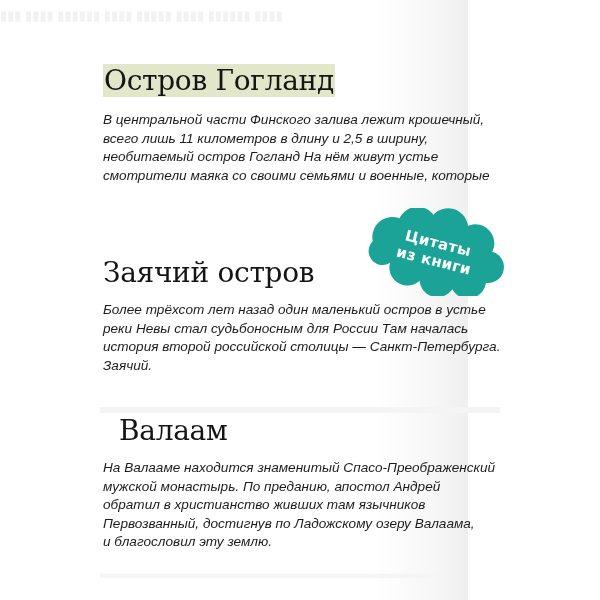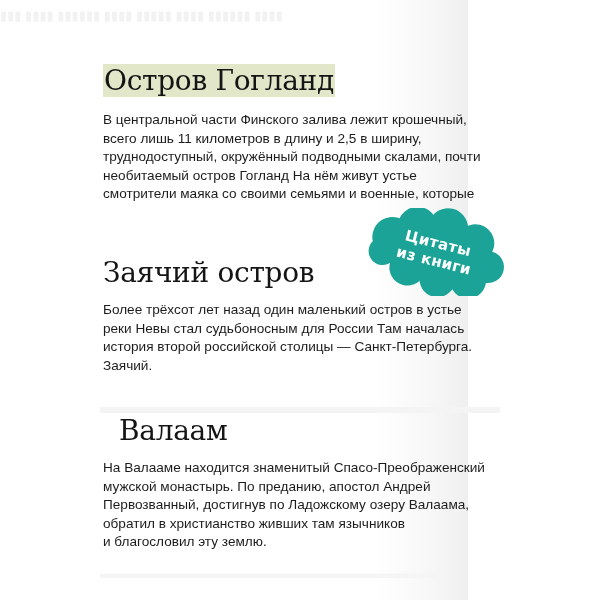--- a/index.html
+++ b/index.html
@@ -47,21 +47,21 @@
 
     .para {
       position: absolute;
       left: 103px;
       width: 400px;
       font-family: "Liberation Sans", sans-serif;
       font-size: 13.6px;
       line-height: 18.6px;
       color: #1c1c1c;
     }
-    .para .line { display: block; white-space: nowrap; }
+    .para .line { display: block; white-space: nowrap; font-style: italic; }
 
     .badge {
       position: absolute;
       left: 360px; top: 208px;
       width: 152px; height: 88px;
       cursor: pointer;
     }
     .badge svg { position: absolute; left: 0; top: 0; }
     .badge-text {
       position: absolute;
@@ -88,43 +88,42 @@
   <div class="bleed" style="top:8px;">▮▮▮ ▮▮▮▮ ▮▮▮▮▮▮ ▮▮▮▮ ▮▮▮▮▮ ▮▮▮▮ ▮▮▮▮▮▮ ▮▮▮▮</div>
   <div class="bleed" style="top:395px;color:#f4f4f4;font-size:20px;left:100px;">▬▬▬▬▬▬▬▬▬▬▬▬▬▬▬▬▬▬▬▬</div>
   <div class="bleed" style="top:565px;color:#f5f5f5;font-size:14px;left:100px;">▬▬▬▬▬▬▬▬▬▬▬▬▬▬▬▬▬▬▬▬▬▬▬▬</div>
 
   <h2 class="heading hl" style="top:64px;">
     <span>Остров Гогланд</span>
   </h2>
   <div class="para" style="top:111px;">
     <span class="line">В центральной части Финского залива лежит крошечный,</span>
     <span class="line">всего лишь 11 километров в длину и 2,5 в ширину,</span>
-    <span class="line">труднодоступный, окружённый подводными скалами, почти</span>
     <span class="line">необитаемый остров Гогланд На нём живут устье</span>
     <span class="line">смотрители маяка со своими семьями и военные, которые</span>
   </div>
 
   <h2 class="heading" style="top:256px;">
     <span>Заячий остров</span>
   </h2>
   <div class="para" style="top:301px;">
     <span class="line">Более трёхсот лет назад один маленький остров в устье</span>
     <span class="line">реки Невы стал судьбоносным для России Там началась</span>
     <span class="line">история второй российской столицы — Санкт-Петербурга.</span>
     <span class="line">Заячий.</span>
   </div>
 
   <h2 class="heading" style="top:414px;margin-left:16px;">
     <span>Валаам</span>
   </h2>
   <div class="para" style="top:459px;">
     <span class="line">На Валааме находится знаменитый Спасо-Преображенский</span>
     <span class="line">мужской монастырь. По преданию, апостол Андрей</span>
+    <span class="line">обратил в христианство живших там язычников</span>
     <span class="line">Первозванный, достигнув по Ладожскому озеру Валаама,</span>
-    <span class="line">обратил в христианство живших там язычников</span>
     <span class="line">и благословил эту землю.</span>
   </div>
 
   <div class="badge">
     <svg width="152" height="88" viewBox="0 0 152 88">
       <g fill="#1aa396" transform="rotate(14 76 44)">
         <ellipse cx="76" cy="46" rx="62" ry="26"></ellipse>
         <circle cx="30" cy="40" r="20"></circle>
         <circle cx="52" cy="24" r="20"></circle>
         <circle cx="82" cy="18" r="20"></circle>

